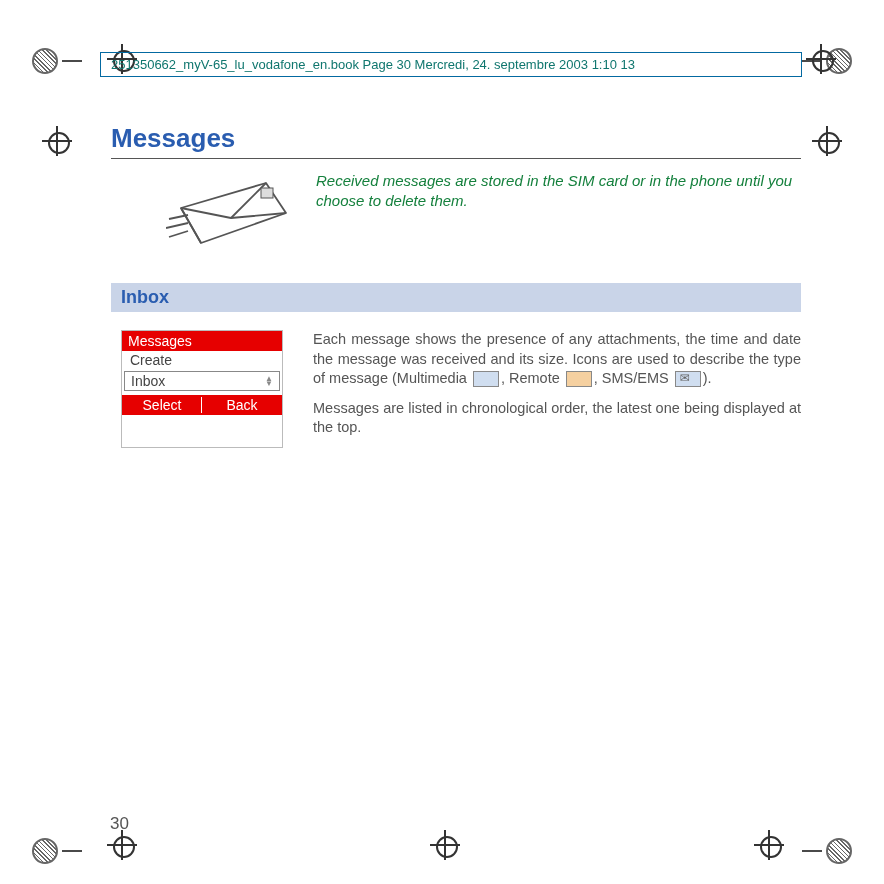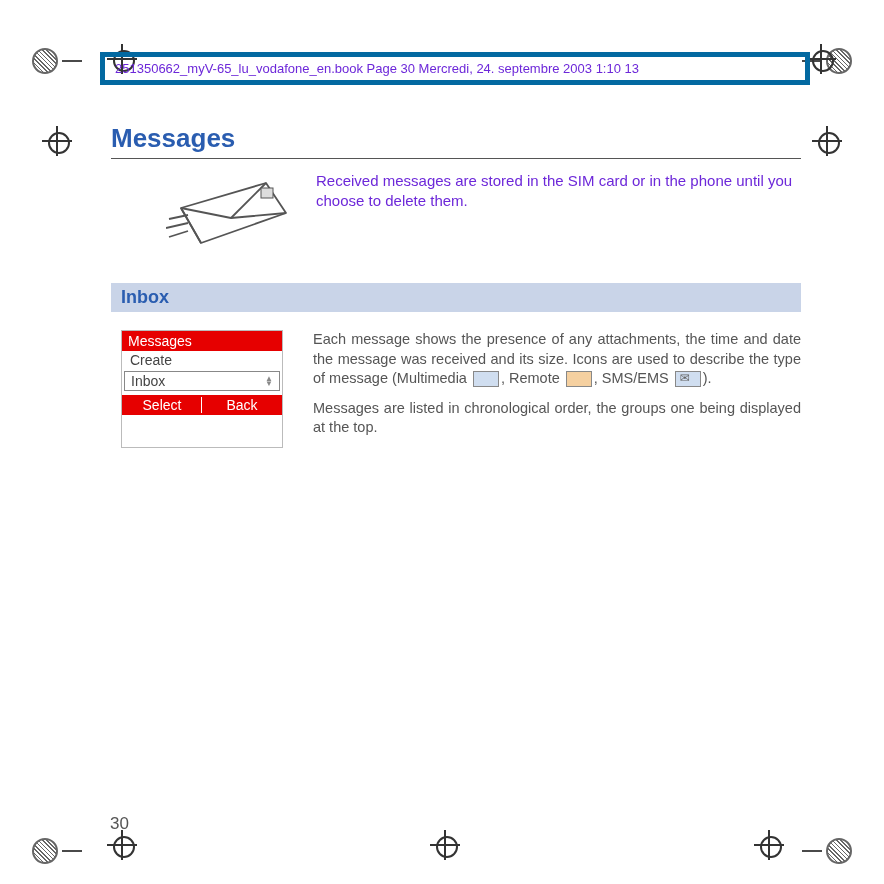--- a/index.html
+++ b/index.html
@@ -40,24 +40,24 @@
   .crosshair::after  { top:14px; left:0; height:2px; width:30px; }
   .crosshair .ring {
     position:absolute; left:6px; top:6px; width:18px; height:18px;
     border:2px solid #333; border-radius:50%;
   }
 
   .bookinfo-frame {
     position:absolute;
     left:100px; top:52px;
     width:680px;
-    border:5px solid #0369a1;
+    border:1px solid #0369a1;
     padding:4px 10px;
     font-size:13px;
-    color:#6d28d9;
+    color:#0f766e;
   }
 
   .content {
     position:absolute;
     left:111px; top:115px;
     width:690px;
   }
   .h1 {
     color:#2a5db0;
     font-size:26px;
@@ -72,21 +72,22 @@
     margin-bottom:30px;
   }
   .envelope {
     width:130px; height:80px;
     position:relative;
     flex:0 0 auto;
     margin-left:55px;
   }
   .envelope svg { width:100%; height:100%; }
   .intro-text {
-    color:#6d28d9;
+    color:#15803d;
+    font-style:italic;
     font-size:15px;
     line-height:1.35;
     flex:1;
     margin-top:-2px;
   }
 
   .h2 {
     background:#c9d4e8;
     color:#2a5db0;
     font-weight:bold;
@@ -268,18 +269,18 @@
       <div class="softkeys">
         <div>Select</div>
         <div>Back</div>
       </div>
     </div>
 
     <div class="main-text">
       <p>
         <span>Each message shows the presence of any attachments, the time and date the message was received and its size. Icons are used to describe the type of message (Multimedia </span><span class="iconbox"></span><span>, Remote </span><span class="iconbox remote"></span><span>, SMS/EMS </span><span class="iconbox sms"></span><span>).</span>
       </p>
-      <p>Messages are listed in chronological order, the groups one being displayed at the top.</p>
+      <p>Messages are listed in chronological order, the latest one being displayed at the top.</p>
     </div>
   </div>
 </div>
 
 <div class="pagenum">30</div>
 
 </body></html>

